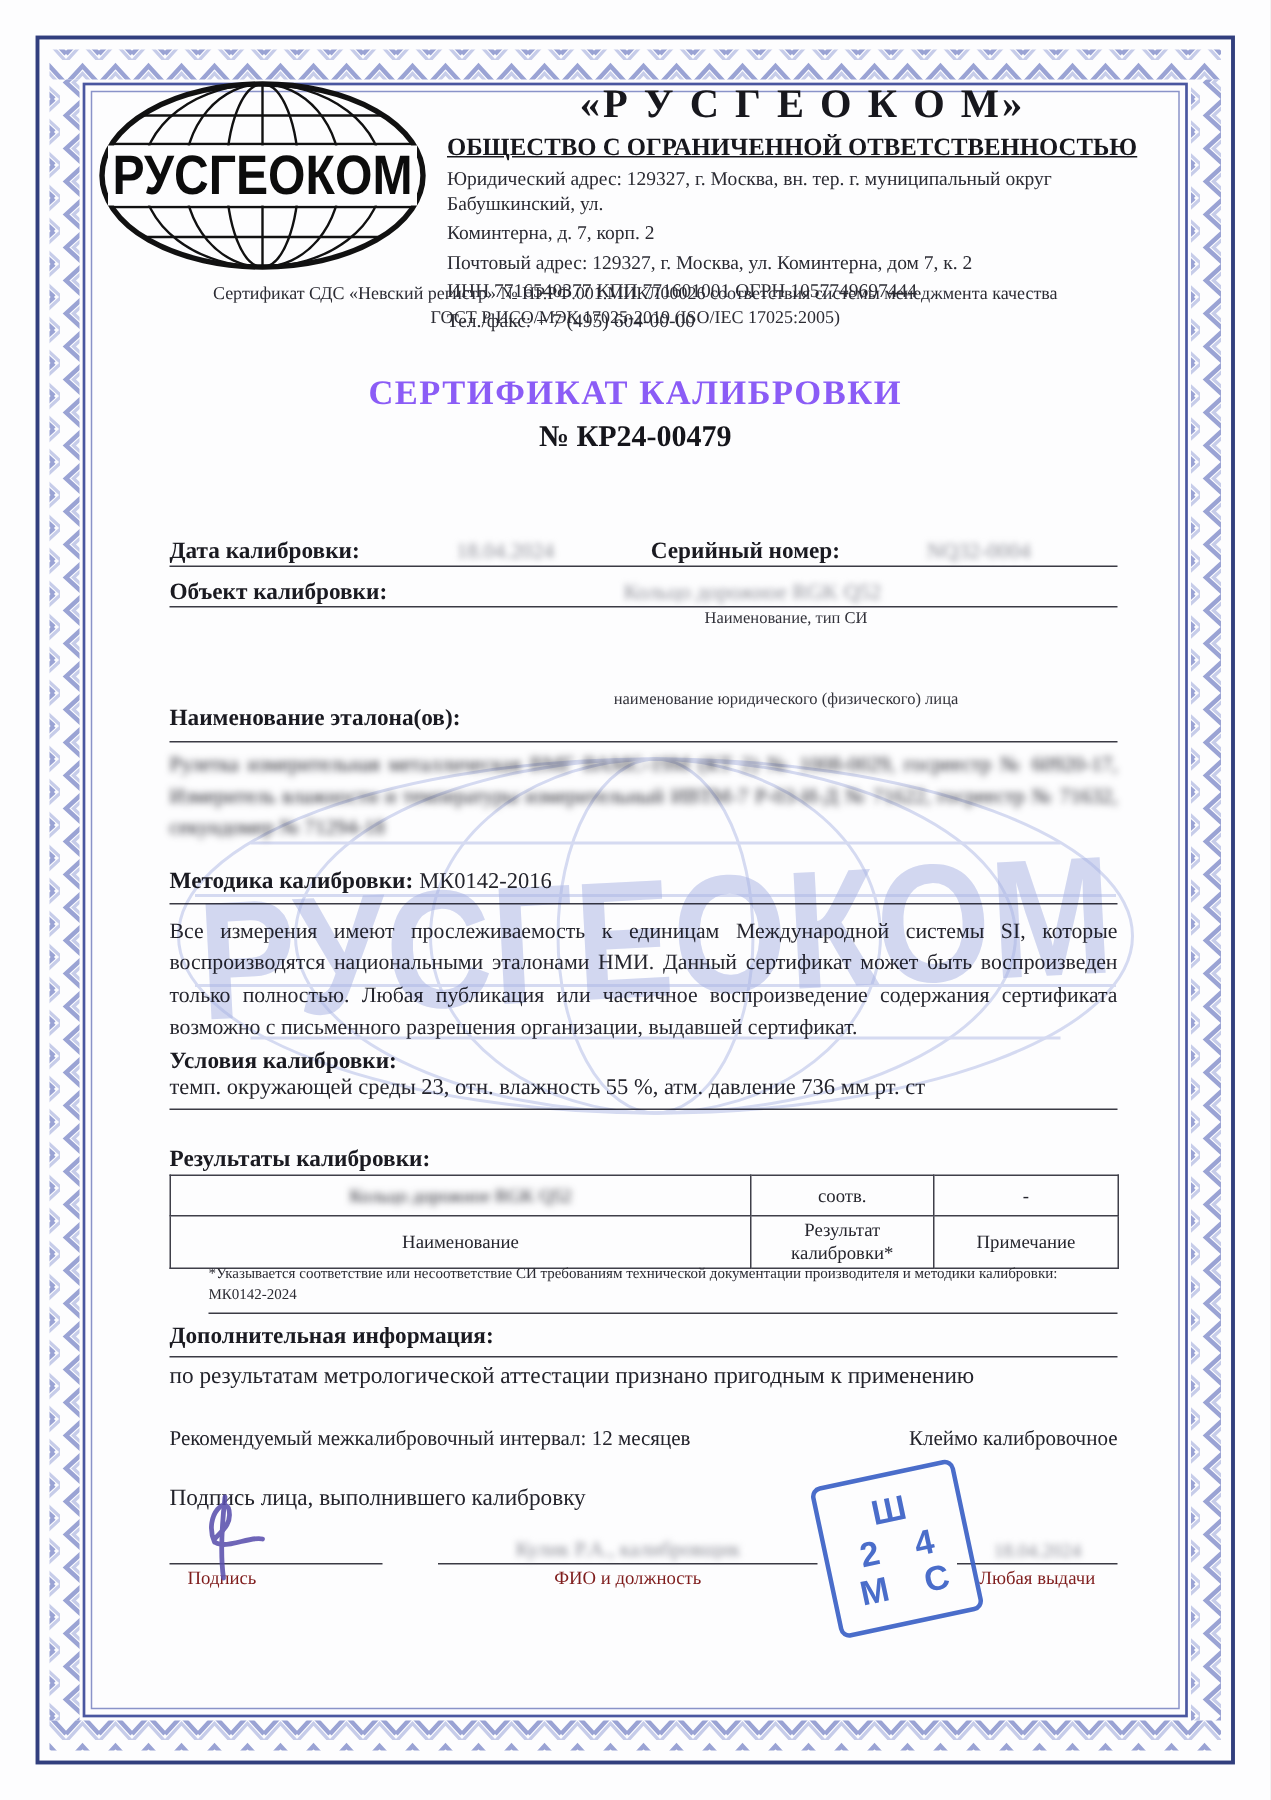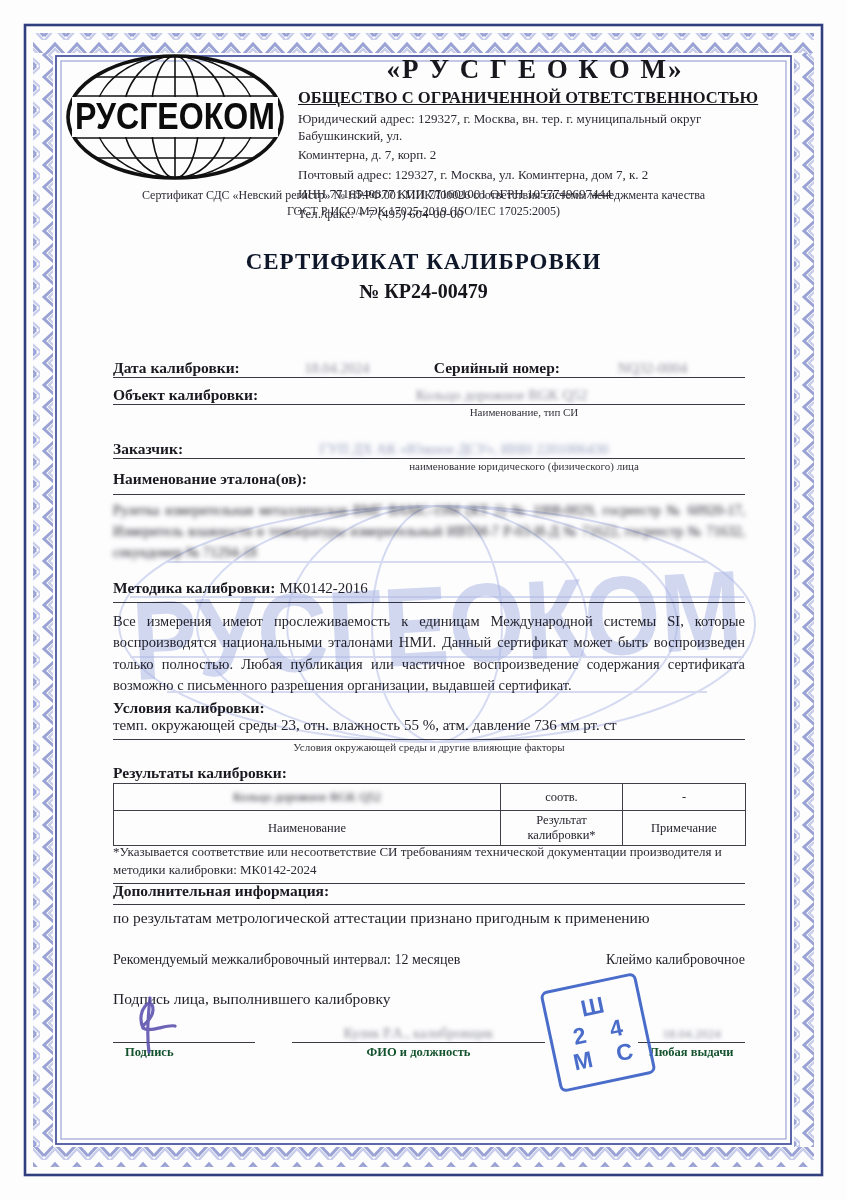--- a/index.html
+++ b/index.html
@@ -16,45 +16,45 @@
 
   
   .logo-svg{position:absolute;left:64px;top:52px;z-index:2;}
   .head-right{position:absolute;left:298px;top:54px;width:474px;z-index:2;}
   .co-title{font-size:27px;font-weight:bold;text-align:center;letter-spacing:2px;color:#17171d;}
   .co-sub{font-size:16.5px;font-weight:bold;text-decoration:underline;margin-top:3px;color:#17171d;}
   .addr{font-size:13px;line-height:1.27;margin-top:3px;color:#2b2b33;}
   .certline{position:absolute;left:85px;width:677px;text-align:center;font-size:12px;color:#2b2b33;z-index:2;}
 
   .doc-title{position:absolute;left:0;right:0;top:249px;text-align:center;z-index:2;}
-  .doc-title .t1{font-size:23px;font-weight:bold;letter-spacing:1px;color:#0f172a;}
+  .doc-title .t1{font-size:23px;font-weight:bold;letter-spacing:1px;color:#8b5cf6;}
   .doc-title .t2{font-size:20px;font-weight:bold;margin-top:5px;color:#15151b;}
 
   .lbl{font-weight:bold;font-size:15.5px;white-space:nowrap;color:#1a1a21;text-align:right;}
   .val{font-size:14.5px;}
   .rule{border-bottom:1.6px solid #3a3a44;}
   .cap{font-size:11px;color:#33333b;text-align:center;}
 
   .rowflex{display:flex;align-items:flex-end;}
   .redacted{filter:blur(2.3px);color:#8f9099;}
   .redacted-blue{filter:blur(2.4px);color:#959ebc;}
 
   .just{ text-align:justify;font-size:14.5px;line-height:1.47;color:#26262e;}
 
   table.res{border-collapse:collapse;width:632px;table-layout:fixed;}
   table.res th,table.res td{border:1.4px solid #3f3f49;font-weight:normal;
     font-size:12.5px;text-align:center;vertical-align:middle;padding:2px 4px;color:#26262e;}
   table.res th{height:30px;}
   table.res td{height:22px;}
 
-  .footnote{font-size:13px;line-height:1.38;color:#2b2b33;}
+  .footnote{font-size:10px;line-height:1.38;color:#2b2b33;margin-left:26px;}
 
   .sig-box{position:absolute;}
   .sig-line{border-bottom:1.6px solid #3a3a44;height:26px;display:flex;align-items:flex-end;justify-content:center;}
-  .sig-cap{font-size:12.5px;font-weight:bold;margin-top:2px;color:#14532d;}
+  .sig-cap{font-size:12.5px;font-weight:normal;margin-top:2px;color:#7f1d1d;}
 
   .stamp{
     position:absolute;left:549px;top:981px;width:92px;height:97px;z-index:4;
     border:3.5px solid #3b61c6;border-radius:7px;transform:rotate(-12deg);
     color:#3b61c6;font-family:"Liberation Sans", sans-serif;font-weight:bold;
     display:flex;flex-direction:column;align-items:center;justify-content:center;
     font-size:23px;line-height:1.12;opacity:.92;
   }
   .stamp .sp{letter-spacing:9px;text-indent:9px;}
   .signature-svg{position:absolute;left:10px;top:-34px;z-index:4;}
@@ -145,45 +145,40 @@
       <span class="lbl">Серийный номер:</span>
       <span class="val redacted" style="width:185px;text-align:center">NQ32-0004</span>
     </div>
 
     <div class="abs rowflex rule" style="top:379px;height:25px">
       <span class="lbl">Объект калибровки:</span>
       <span class="val redacted" style="flex:1;text-align:center">Кольцо дорожное RGK Q52</span>
     </div>
     <div class="abs cap" style="top:406px;left:190px;right:0">Наименование, тип СИ</div>
 
-    <div class="abs rowflex rule" style="top:432px;height:26px">
-      <span class="lbl">Заказчик:</span>
-      <span class="val redacted-blue" style="flex:1;text-align:center">ГУП ДХ АК «Южное ДСУ», ИНН 2201006430</span>
-    </div>
     <div class="abs cap" style="top:460px;left:190px;right:0">наименование юридического (физического) лица</div>
 
     <div class="abs rule" style="top:470px;height:24px">
       <span class="lbl">Наименование эталона(ов):</span>
     </div>
     <div class="abs just redacted-blue" style="top:500px;font-size:14px;line-height:1.5">Рулетка измерительная металлическая ВМГ ВАМС-19М (КТ 2) № 1008-0029, госреестр № 60920-17, Измеритель влажности и температуры измерительный ИВТМ-7 Р-03-И-Д № 71622, госреестр № 71632, секундомер № 71294-18</div>
 
     <div class="abs rule" style="top:579px;height:23px">
       <span class="lbl">Методика калибровки:</span>
       <span class="val" style="font-size:15px">МК0142-2016</span>
     </div>
 
     <div class="abs just" style="top:611px">Все измерения имеют прослеживаемость к единицам Международной системы SI, которые воспроизводятся национальными эталонами НМИ. Данный сертификат может быть воспроизведен только полностью. Любая публикация или частичное воспроизведение содержания сертификата возможно с письменного разрешения организации, выдавшей сертификат.</div>
 
     <div class="abs" style="top:699px">
       <span class="lbl">Условия калибровки:</span>
     </div>
     <div class="abs rule" style="top:716px;height:23px">
       <span class="val" style="font-size:15px">темп. окружающей среды 23, отн. влажность 55 %, атм. давление 736 мм рт. ст</span>
     </div>
-    <div class="abs cap" style="top:741px">Условия окружающей среды и другие влияющие факторы</div>
 
     <div class="abs" style="top:764px">
       <span class="lbl">Результаты калибровки:</span>
     </div>
     <table class="res abs" style="top:783px">
       <colgroup>
           <col style="width:387px">
           <col style="width:122px">
           <col style="width:123px">
         </colgroup>

